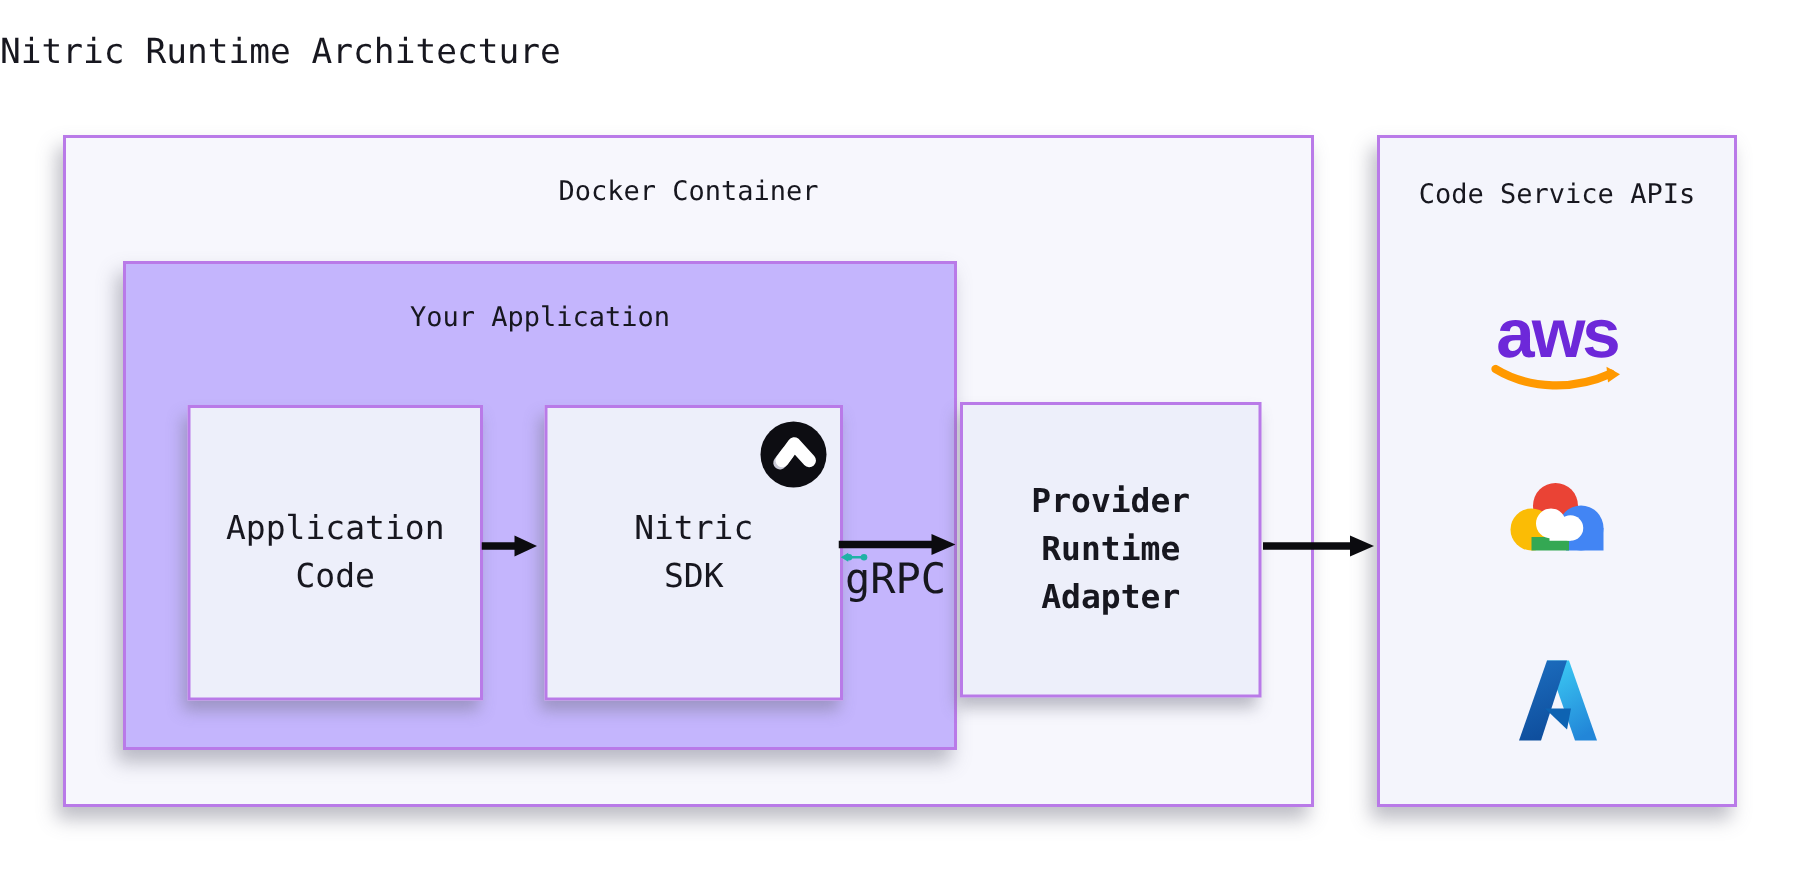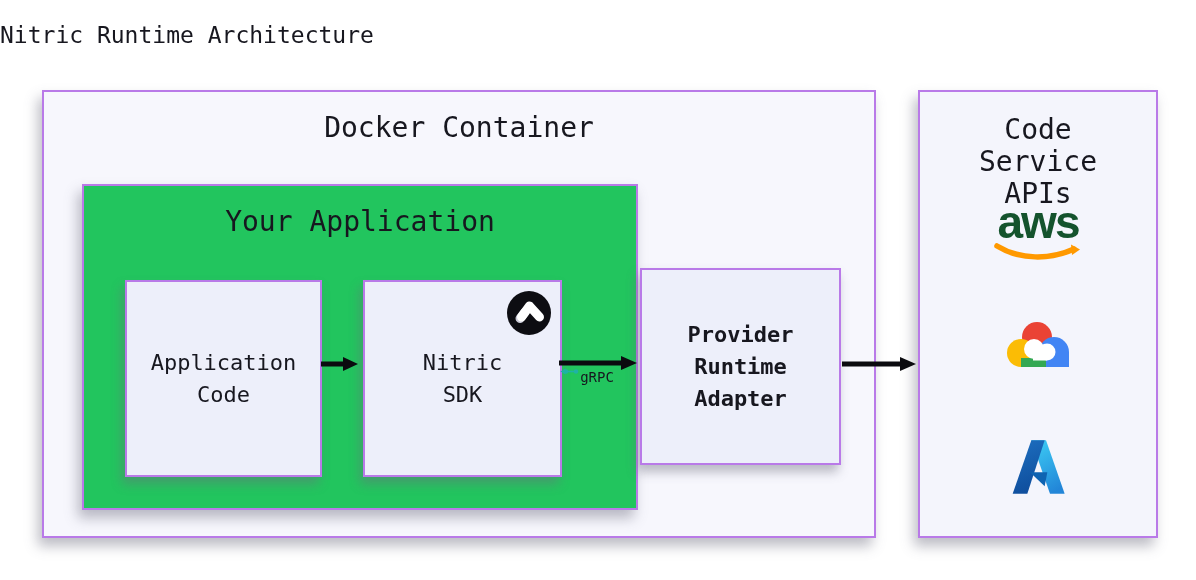--- a/index.html
+++ b/index.html
@@ -10,45 +10,45 @@
   }
   .title {
     position:absolute; top:22px; left:0; width:100%;
     font-size:23px; font-weight:500; letter-spacing:0;
   }
   .box {
     position:absolute; border:2px solid #b97ae8;
     box-shadow:-4px 8px 12px rgba(108,108,126,0.45);
   }
   .docker-box { left:42px; top:90px; width:834px; height:448px; background:#f7f7fd; }
-  .box-label { position:absolute; top:22px; left:0; width:100%; text-align:center; font-size:28px; line-height:28px; }
-  .yourapp-box { left:38px; top:92px; width:556px; height:326px; background:#22c55e; }
+  .box-label { position:absolute; top:22px; left:0; width:100%; text-align:center; font-size:18px; line-height:28px; }
+  .yourapp-box { left:38px; top:82px; width:556px; height:326px; background:#c4b5fd; }
   .inner-box {
     background:#edeffa; display:flex; align-items:center; justify-content:center;
     text-align:center; font-size:22px; line-height:32px;
     box-shadow:-3px 7px 10px rgba(108,108,126,0.45);
   }
   .appcode-box { left:41px; top:94px; width:197px; height:197px; }
   .nitric-box  { left:279px; top:94px; width:199px; height:197px; }
   .provider-box { left:596px; top:176px; width:201px; height:197px;font-weight:bold; }
   .appcode-box .lbl { width:160px; }
   .nitric-box .lbl  { width:125px; }
   .provider-box .lbl{ width:145px; }
   .nitric-logo { position:absolute; top:8px; right:8px; width:46px; height:46px; }
   .cloud-box { left:918px; top:90px; width:240px; height:448px; background:#f4f5fc; }
   .cloud-box .box-label span { display:inline-block; width:196px; line-height:32px; }
   .arrow { position:absolute; }
   .grpc { position:absolute; left:557px; top:363px; width:80px; text-align:center; }
   .grpc-icon { position:absolute; left:3px; top:3px; }
-  .grpc-text { display:block; margin-top:6px; font-size:14px; }
+  .grpc-text { display:block; margin-top:6px; font-size:28px; }
   .logo-wrap { position:absolute; left:50%; transform:translateX(-50%); text-align:center; }
   .aws-wrap { top:112px; }
   .aws-text {
     display:block; font-family:"Liberation Sans", sans-serif; font-weight:700;
-    font-size:46px; line-height:0.82; letter-spacing:-2px; color:#14532d;
+    font-size:46px; line-height:0.82; letter-spacing:-2px; color:#6d28d9;
   }
   .aws-swoosh { display:block; margin:1px auto 0; }
   .gcp-wrap { top:226px; }
   .azure-wrap { top:342px; }
 </style>
 </head>
 <body>
 
 <div class="canvas">
 

